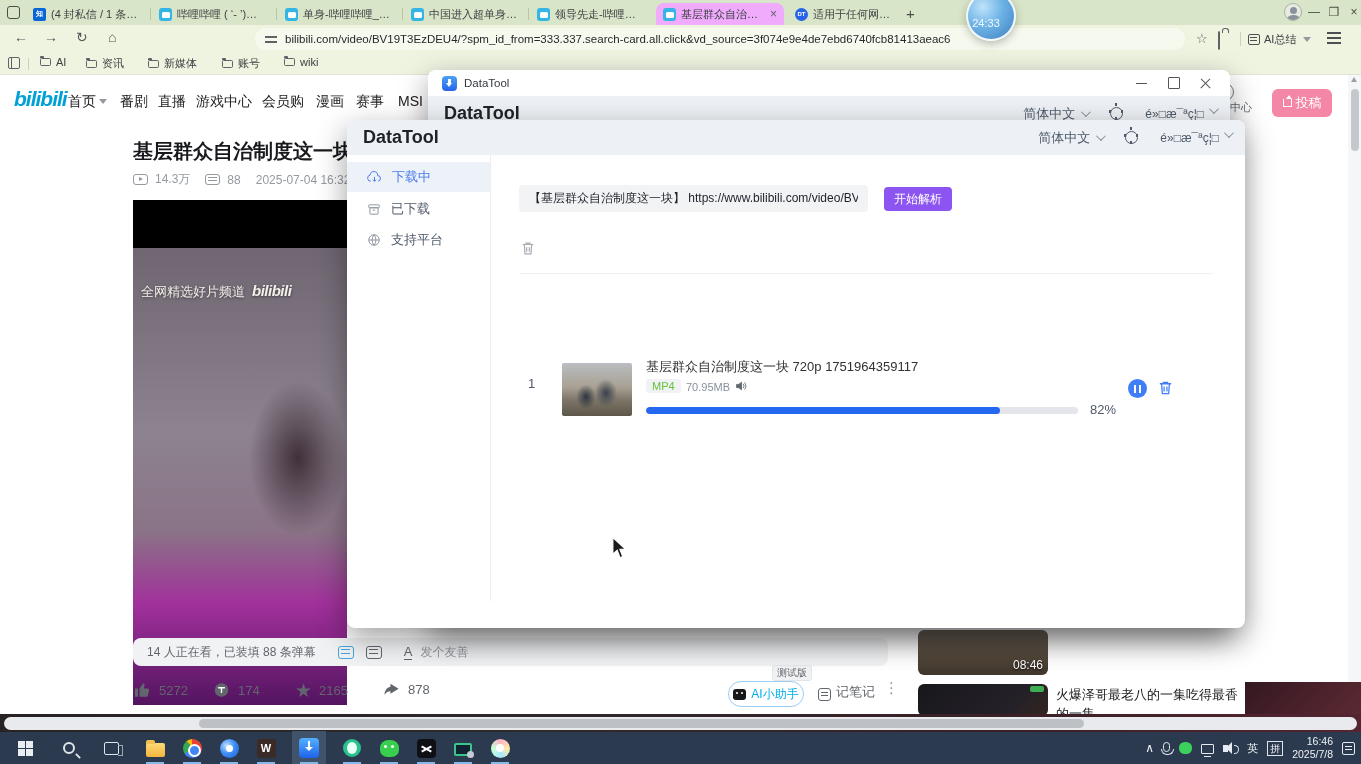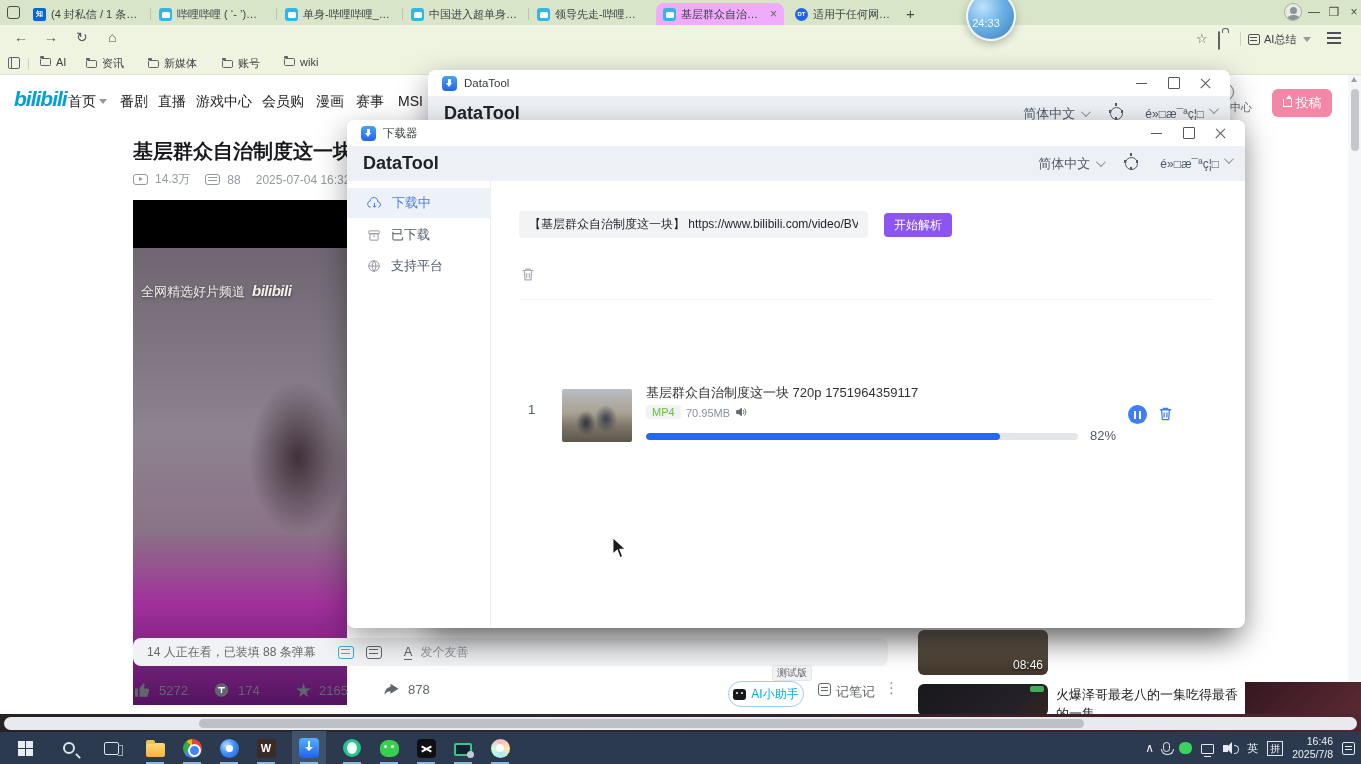--- a/index.html
+++ b/index.html
@@ -92,21 +92,21 @@
   .dm-a { font-size:13px; color:#61666d; margin-left:22px; border-bottom:1.5px solid #61666d; line-height:1; padding-bottom:1px; }
   .dm-hint { font-size:12px; color:#9499a0; margin-left:8px; white-space:nowrap; }
 
   .act-item { position:absolute; top:606px; display:flex; align-items:center; gap:7px; font-size:13px; color:#61666d; }
   .act-item svg { fill:#61666d; }
   .ai-helper { position:absolute; left:728px; top:606px; width:76px; height:26px; border:1px solid #9ccdf5; border-radius:14px;
                display:flex; align-items:center; justify-content:center; gap:5px; font-size:12px; color:#00aeec; background:#fff; }
   .robot-ico { width:13px; height:11px; background:#17181a; border-radius:3px; position:relative; }
   .robot-ico::before { content:""; position:absolute; left:2.5px; top:3px; width:2.5px; height:2.5px; border-radius:50%; background:#fff; box-shadow:5px 0 0 #fff; }
   .beta-badge { position:absolute; left:772px; top:590px; font-size:10px; color:#61666d; background:#f1f2f3; border:1px solid #e3e5e7; border-radius:3px; padding:0 4px; line-height:14px; }
-  .note-btn { position:absolute; left:818px; top:608px; display:flex; align-items:flex-start; gap:5px; font-size:13px; color:#61666d; }
+  .note-btn { position:absolute; left:818px; top:608px; display:flex; align-items:flex-end; gap:5px; font-size:13px; color:#61666d; }
   .note-ico { width:13px; height:13px; border:1.4px solid #61666d; border-radius:3px; position:relative; }
   .note-ico::before { content:""; position:absolute; left:2px; top:3px; width:7px; height:1.3px; background:#61666d; box-shadow:0 3px 0 #61666d; }
   .more-dots { position:absolute; left:884px; top:604px; font-size:15px; color:#9499a0; letter-spacing:0; }
 
   .card-thumb { position:absolute; left:918px; width:130px; border-radius:6px; overflow:hidden; }
   .dur-badge { position:absolute; right:5px; bottom:3px; font-size:12px; color:#fff; text-shadow:0 1px 2px rgba(0,0,0,.8); }
   .card-title { position:absolute; left:1056px; top:611px; width:186px; font-size:13px; line-height:1.45; color:#18191c; }
 
   .vscroll { position:absolute; left:1348px; top:0; width:13px; height:641px; background:#f5f6f7; }
   .vscroll-thumb { position:absolute; left:2.5px; top:14px; width:8px; height:62px; border-radius:4px; background:#c4c8cc; }
@@ -278,20 +278,24 @@
     <div class="abs win-ctl" style="left:1304px;top:5px">—</div>
     <div class="abs win-ctl" style="left:1324px;top:5px">❐</div>
     <div class="abs win-ctl" style="left:1344px;top:5px">×</div>
   </div>
 
   <div class="toolbar">
     <span class="nav-ico" style="left:14px">←</span>
     <span class="nav-ico" style="left:44px">→</span>
     <span class="nav-ico" style="left:76px">↻</span>
     <span class="nav-ico" style="left:108px">⌂</span>
+    <div class="url-pill">
+      <span class="tune-ico"></span>
+      <span class="url-text">bilibili.com/video/BV19T3EzDEU4/?spm_id_from=333.337.search-card.all.click&amp;vd_source=3f074e9e4de7ebd6740fcb81413aeac6</span>
+    </div>
     <span class="star-o abs" style="left:1196px;top:6px">☆</span>
     <span class="puzzle abs" style="left:1218px;top:7px"></span>
     <div class="abs" style="left:1240px;top:7px;width:1px;height:14px;background:#c9d2bb"></div>
     <div class="ai-chip">
       <span class="ai-chip-ico"></span>
       <span>AI总结</span>
       <span class="caret"></span>
     </div>
     <span class="menu-ico"></span>
   </div>
@@ -446,29 +450,20 @@
       </span>
     </div>
   </div>
 
   <div class="backwin-bottom">
     <span class="dm-input-box"></span>
     <span class="dm-send"></span>
   </div>
 
   <div class="appwin" style="left:347px;top:120px;width:898px;height:508px">
-    <div class="titlebar">
-      <span class="app-ico"></span>
-      <span class="tb-title">下载器</span>
-      <span class="tb-ctls">
-        <span class="tbc tbc-min"></span>
-        <span class="tbc tbc-max"></span>
-        <span class="tbc tbc-close"></span>
-      </span>
-    </div>
     <div class="app-header">
       <span class="brand">DataTool</span>
       <span class="hdr-right">
         <span class="lang-sel">
             <span>简体中文</span>
             <span class="chev"></span>
           </span>
         <span class="sun-ico"></span>
         <span class="acct">
             <span>é»□æ¯ªç¦□</span>

